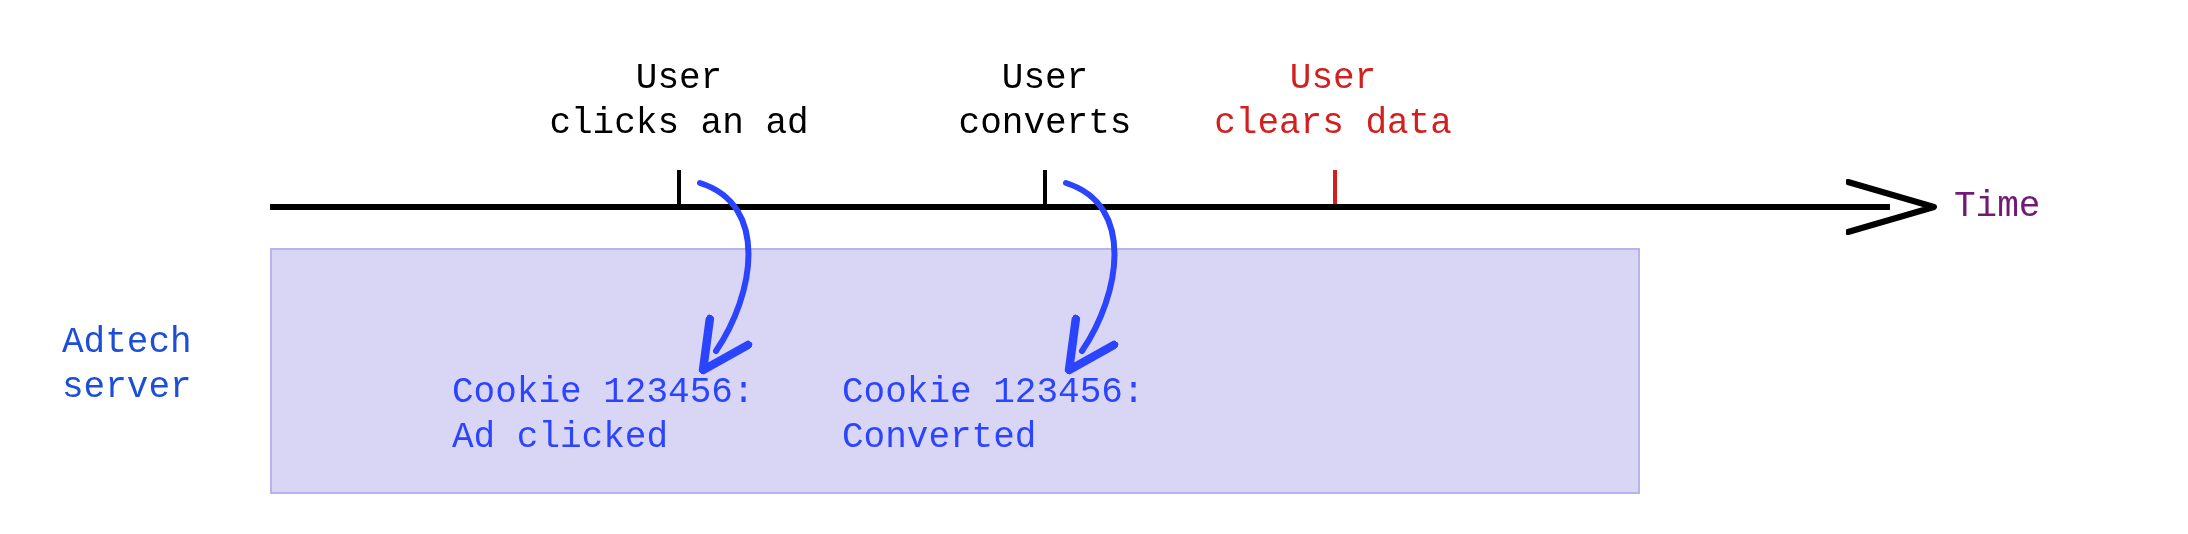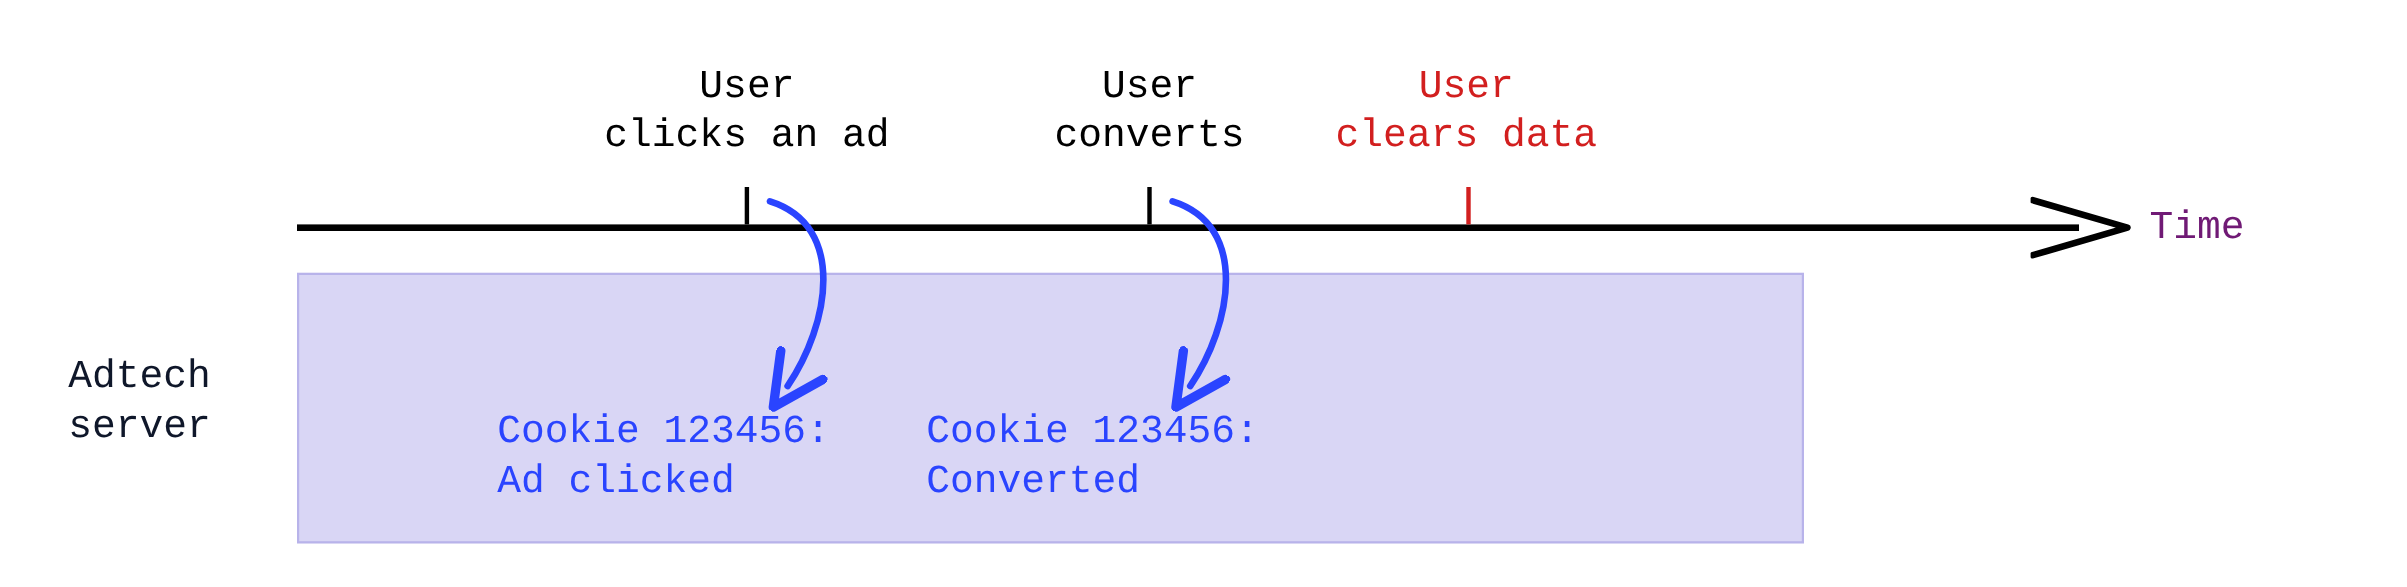--- a/index.html
+++ b/index.html
@@ -83,21 +83,21 @@
 
   <div class="label" style="left:534px; top:56px; width:290px; color:#000;">User
 clicks an ad</div>
   <div class="label" style="left:955px; top:56px; width:180px; color:#000;">User
 converts</div>
   <div class="label" style="left:1208px; top:56px; width:250px; color:#d21f1f;">User
 clears data</div>
 
   <div class="label" style="left:1954px; top:184px; color:#701a75; text-align:left;">Time</div>
 
-  <div class="label" style="left:62px; top:320px; color:#0f172a; text-align:right;">Adtech
+  <div class="label" style="left:62px; top:320px; color:#1d4ed8; text-align:right;">Adtech
 server</div>
 
   <div class="label" style="left:452px; top:370px; color:#2a44ff; text-align:left;">Cookie 123456:
 Ad clicked</div>
   <div class="label" style="left:842px; top:370px; color:#2a44ff; text-align:left;">Cookie 123456:
 Converted</div>
 
   <svg class="arrow-svg" style="left:680px; top:175px;" width="120" height="190">
     <defs>
       <marker id="ah1" viewBox="0 0 14 14" refX="7" refY="7" markerWidth="9" markerHeight="9" orient="auto-start-reverse">

